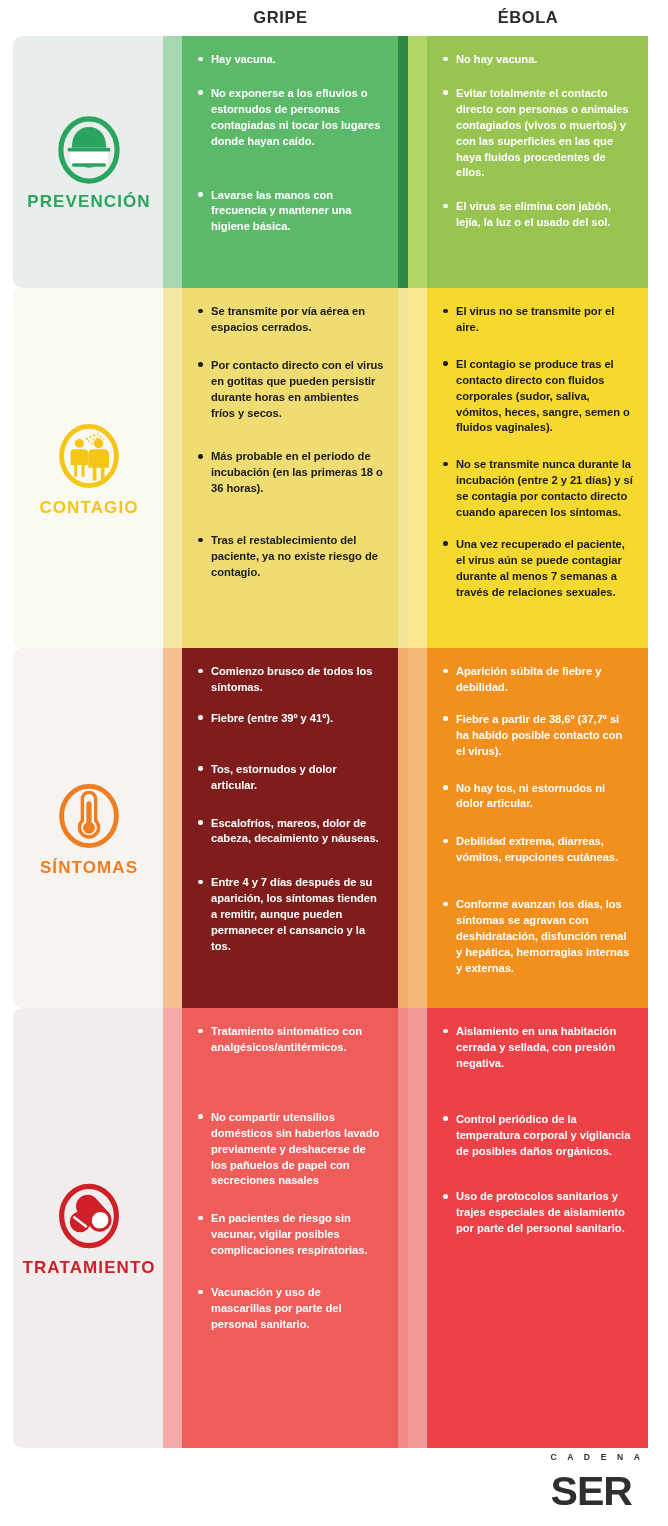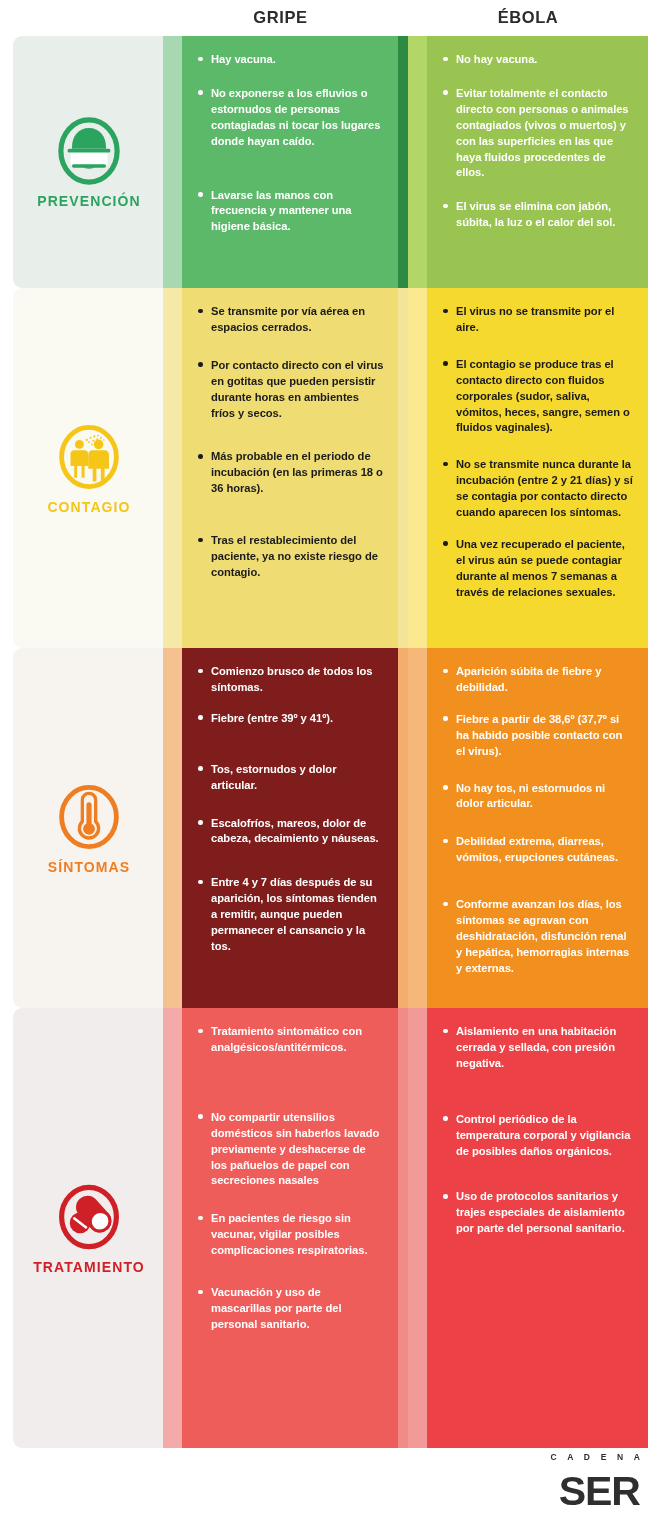--- a/index.html
+++ b/index.html
@@ -29,21 +29,21 @@
 
   
   .labelcol{
     position:absolute;left:13px;top:0;width:152px;height:100%;
     border-radius:9px 0 0 9px;
     display:flex;flex-direction:column;align-items:center;justify-content:center;
     box-sizing:border-box;
   }
   .labelcol .icon-wrap{width:74px;height:74px;display:block;}
   .labelcol .cat-label{
-    margin-top:6px;font-size:14px;font-weight:bold;letter-spacing:1.1px;
+    margin-top:6px;font-size:17px;font-weight:bold;letter-spacing:1.1px;
     text-align:center;line-height:1.1;
   }
 
   
   .fold-left{position:absolute;top:0;height:100%;left:163px;width:19px;}
   .panel-a{position:absolute;top:0;height:100%;left:182px;width:216px;}
   .fold-mid{position:absolute;top:0;height:100%;left:398px;width:10px;}
   .fold-left2{position:absolute;top:0;height:100%;left:408px;width:19px;}
   .panel-b{position:absolute;top:0;height:100%;left:427px;width:221px;}
 
@@ -108,21 +108,21 @@
   .row-tratamiento .bitem{color:#ffffff;}
   .row-tratamiento .dot{background:#ffffff;}
 
   
   .footer{position:absolute;left:0;top:1452px;width:668px;height:74px;}
   .logo{position:absolute;right:20px;top:0;text-align:right;}
   .logo .cadena{
     font-size:8.5px;letter-spacing:4.2px;font-weight:bold;color:#2f2f2f;
     margin:0 4px 11px 0;
   }
-  .logo .serwrap{display:flex;align-items:flex-end;justify-content:center;}
+  .logo .serwrap{display:flex;align-items:flex-end;justify-content:flex-start;}
   .logo .ser{
     font-size:41px;font-weight:bold;letter-spacing:-1px;color:#2f2f2f;
     line-height:.88;font-family:"Liberation Sans","DejaVu Sans",sans-serif;
   }
 </style>
 </head>
 <body>
 
 <div class="sheet">
 
@@ -169,21 +169,21 @@
         <div class="bitem" style="margin-bottom:18px">
           <span class="dot"></span>
           <span>No hay vacuna.</span>
         </div>
         <div class="bitem" style="margin-bottom:18px">
           <span class="dot"></span>
           <span>Evitar totalmente el contacto directo con personas o animales contagiados (vivos o muertos) y con las superficies en las que haya fluidos procedentes de ellos.</span>
         </div>
         <div class="bitem">
           <span class="dot"></span>
-          <span>El virus se elimina con jabón, súbita, la luz o el calor del sol.</span>
+          <span>El virus se elimina con jabón, lejía, la luz o el usado del sol.</span>
         </div>
       </div>
     </div>
   </div>
 
   <div class="row row-contagio">
     <div class="labelcol">
       <span class="icon-wrap">
         <svg viewBox="0 0 100 100" width="74" height="74" aria-hidden="true">
           <ellipse cx="50" cy="50" rx="37" ry="40" fill="none" stroke="#f5c518" stroke-width="6.5"></ellipse>

